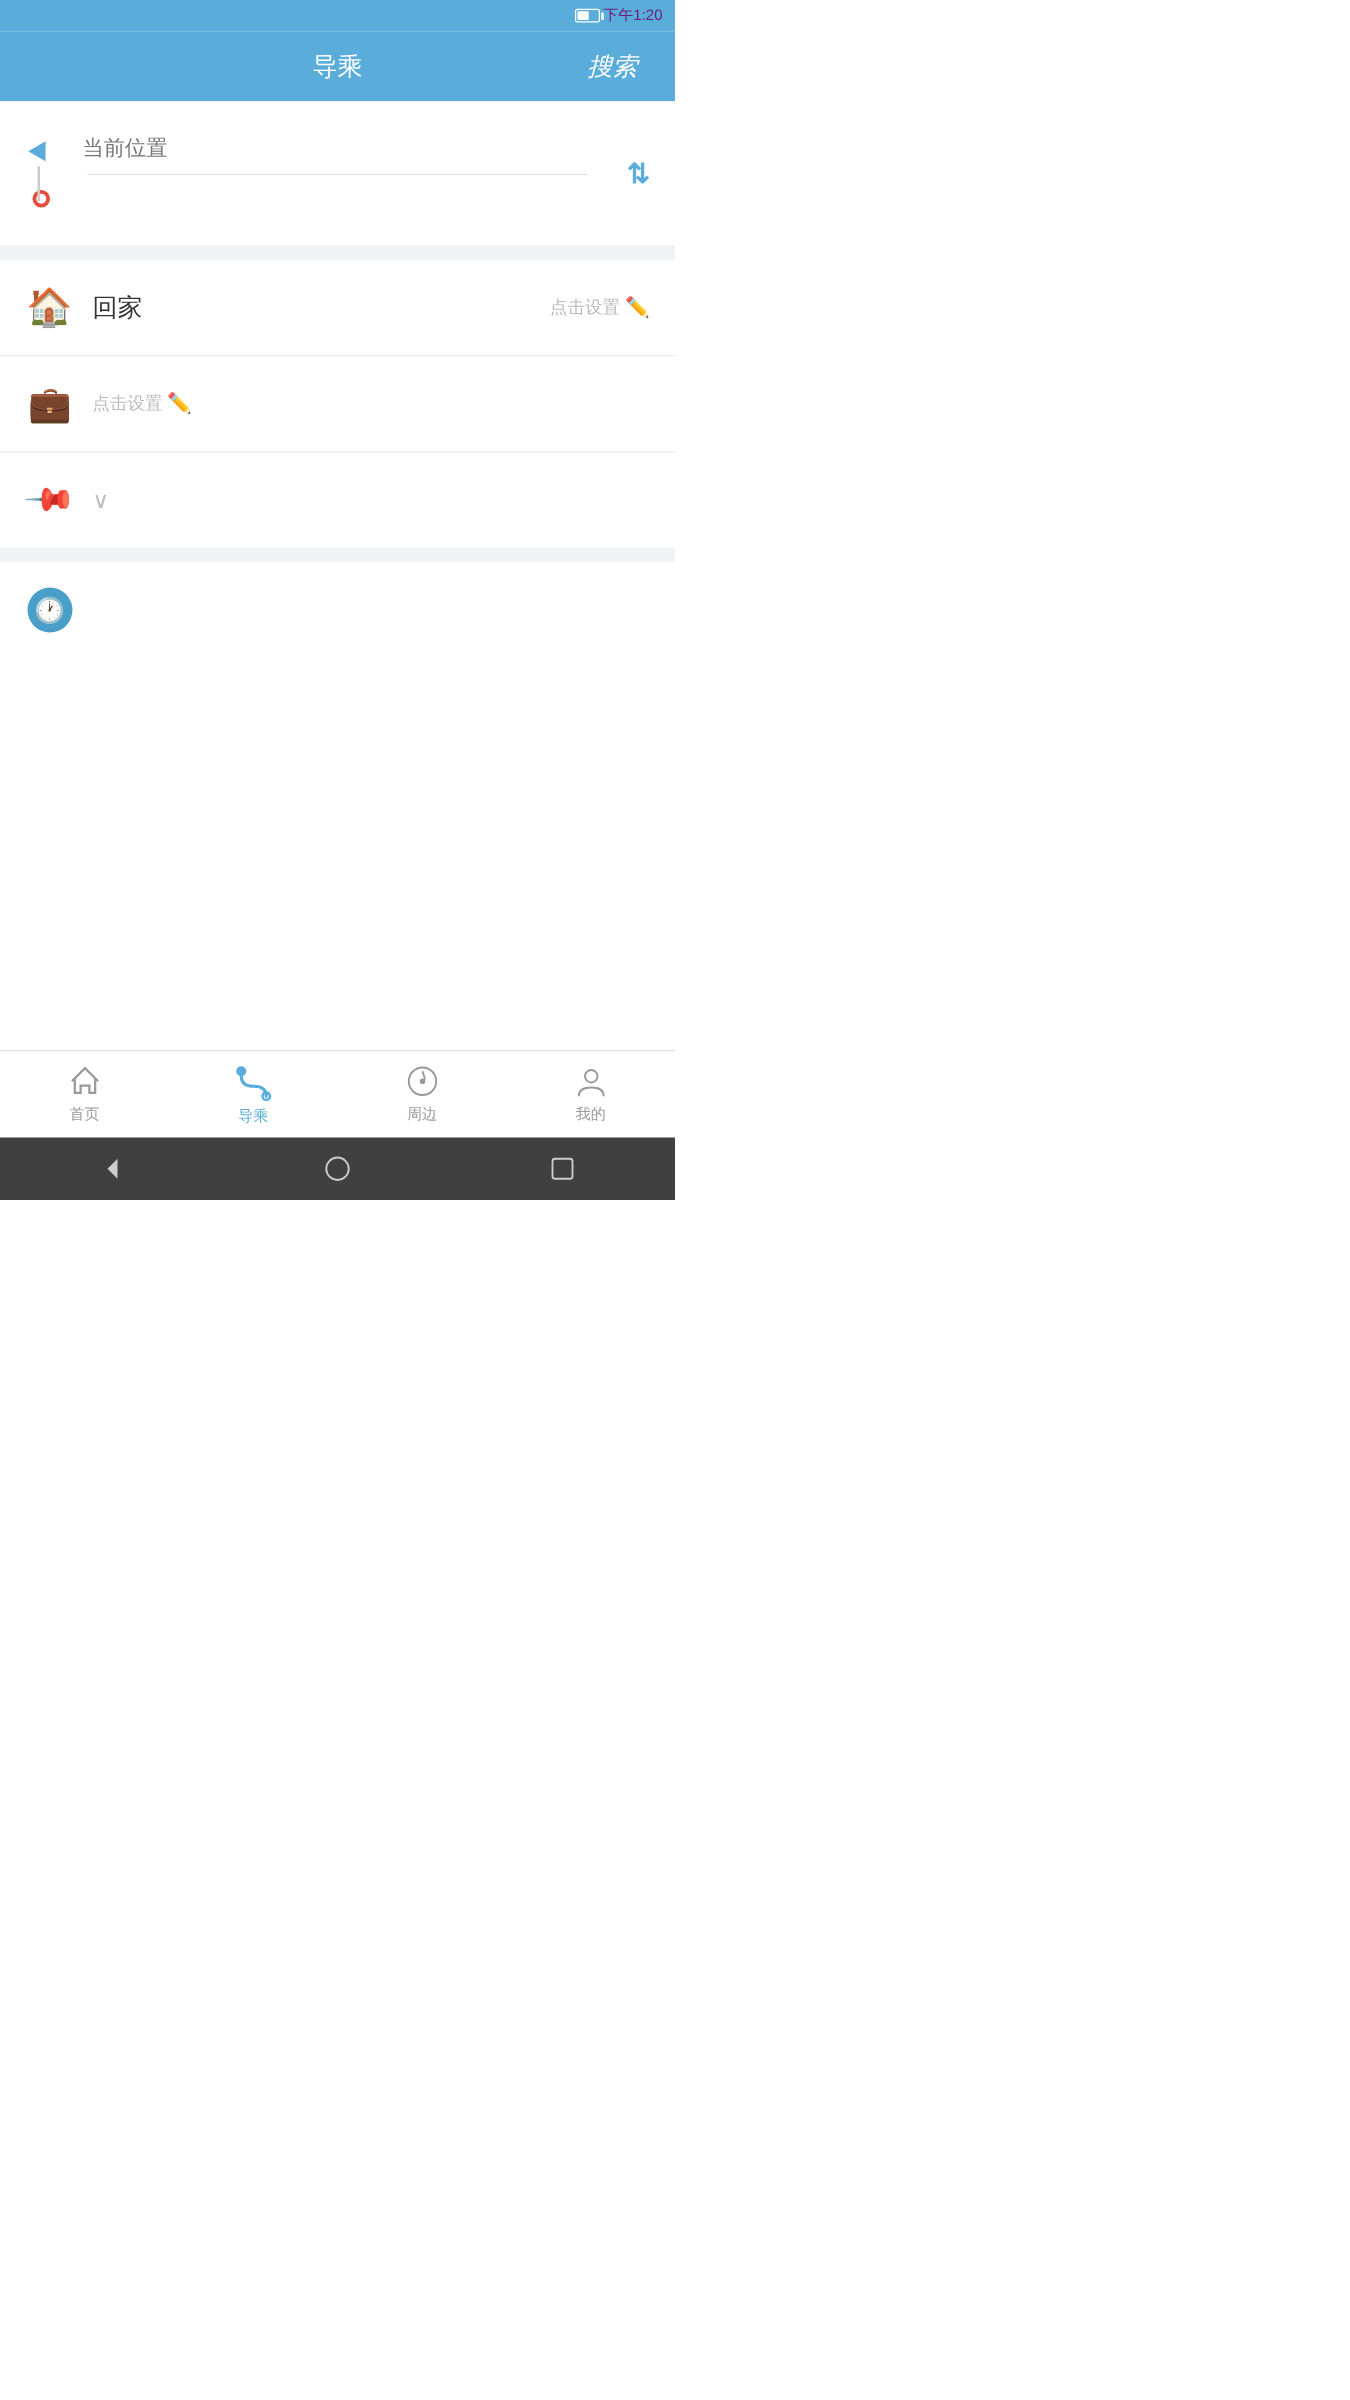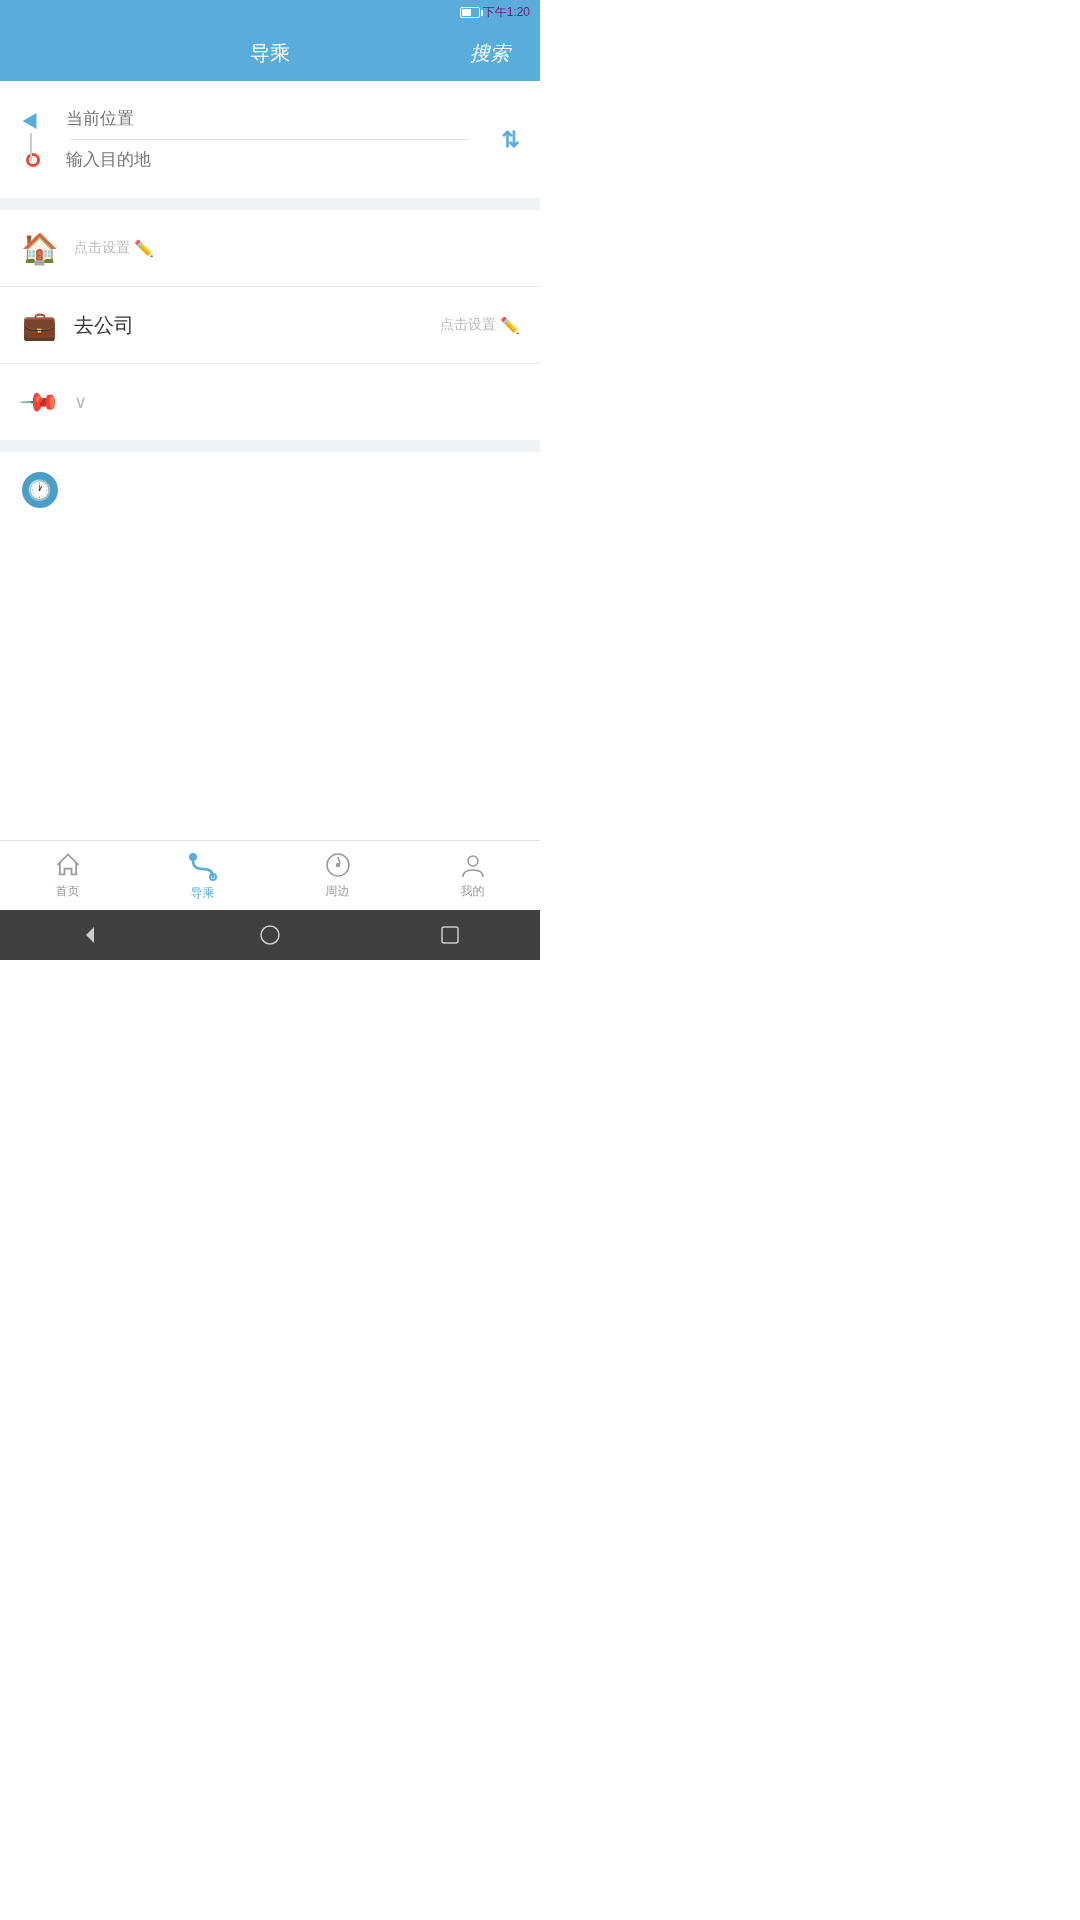--- a/index.html
+++ b/index.html
@@ -361,46 +361,45 @@
       <div class="location-icon">
         <div class="arrow-icon"></div>
       </div>
       <input class="input-field" type="text" placeholder="当前位置" style="">
     </div>
     <div class="divider-line"></div>
     <div class="search-row">
       <div class="location-icon">
         <div class="red-circle"></div>
       </div>
-      <input class="input-field" type="text" placeholder="输入目的地" style="">
     </div>
   </div>
   <div class="connector-line"></div>
   <div class="swap-btn">⇅</div>
 </div>
 
 <div class="section-sep"></div>
 
 <div class="list-section">
 
   <div class="list-item">
     <div class="item-icon">
       <span style="font-size:30px; color:#f0a500;">🏠</span>
     </div>
+    <span class="item-label">回家</span>
     <div class="item-action">
       <span>点击设置</span>
       <span class="edit-icon">✏️</span>
     </div>
   </div>
 
   <div class="list-item">
     <div class="item-icon">
       <span style="font-size:28px; color:#f0a500;">💼</span>
     </div>
-    <span class="item-label">去公司</span>
     <div class="item-action">
       <span>点击设置</span>
       <span class="edit-icon">✏️</span>
     </div>
   </div>
 
   <div class="list-item">
     <div class="item-icon">
       <span style="font-size:26px; color:#f0a500; transform:rotate(45deg); display:inline-block;">📌</span>
     </div>

